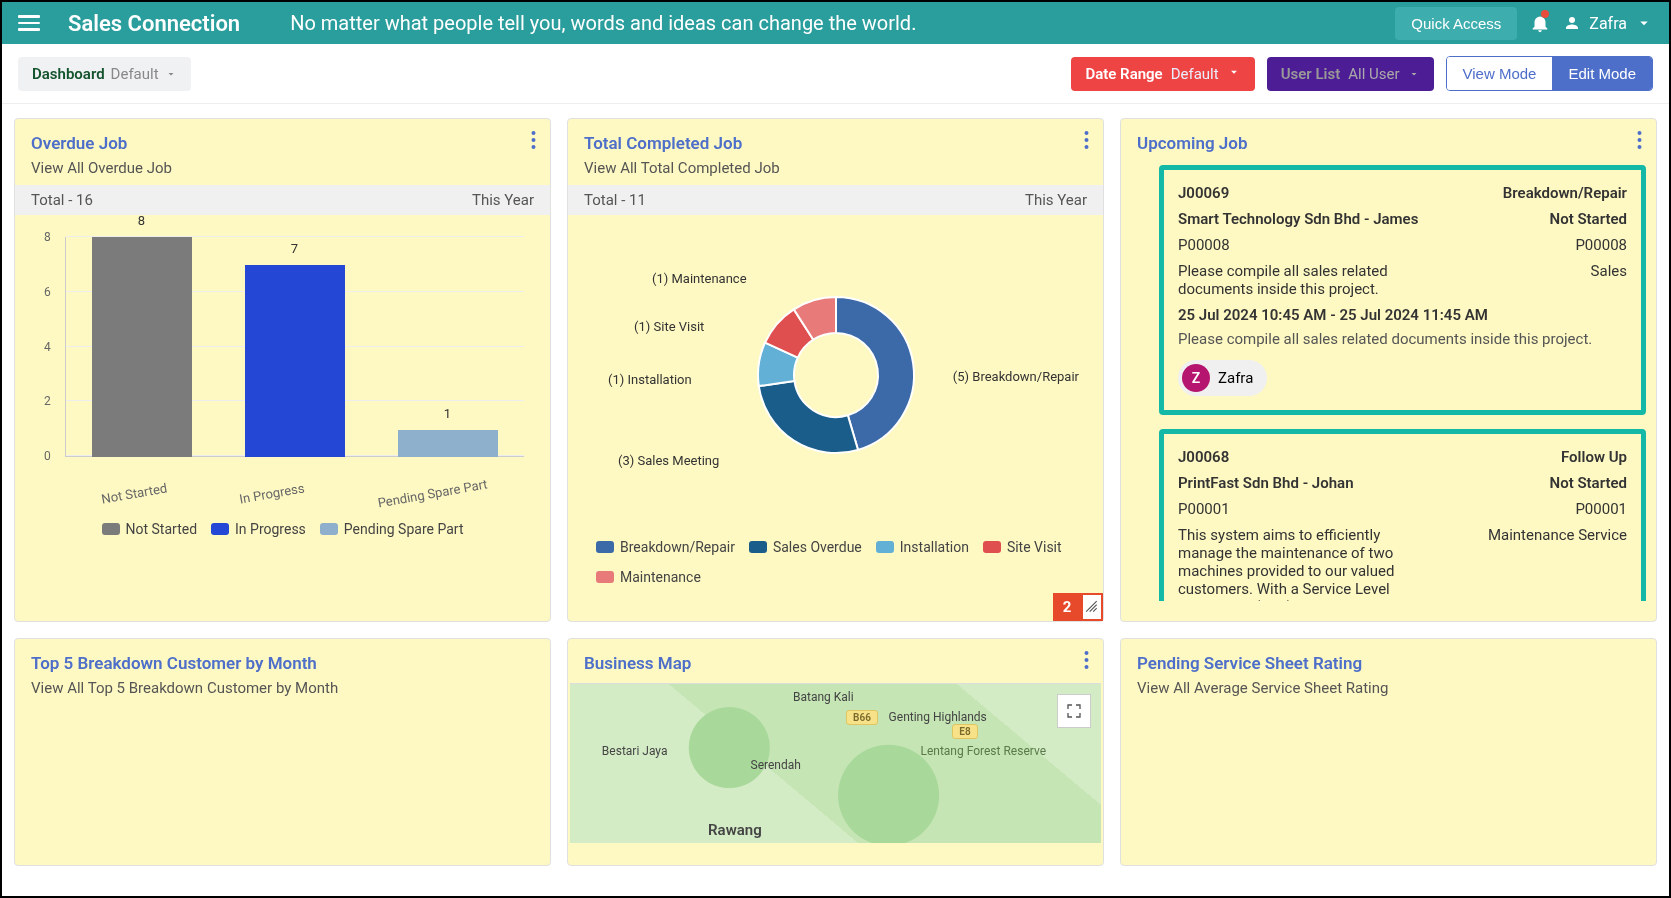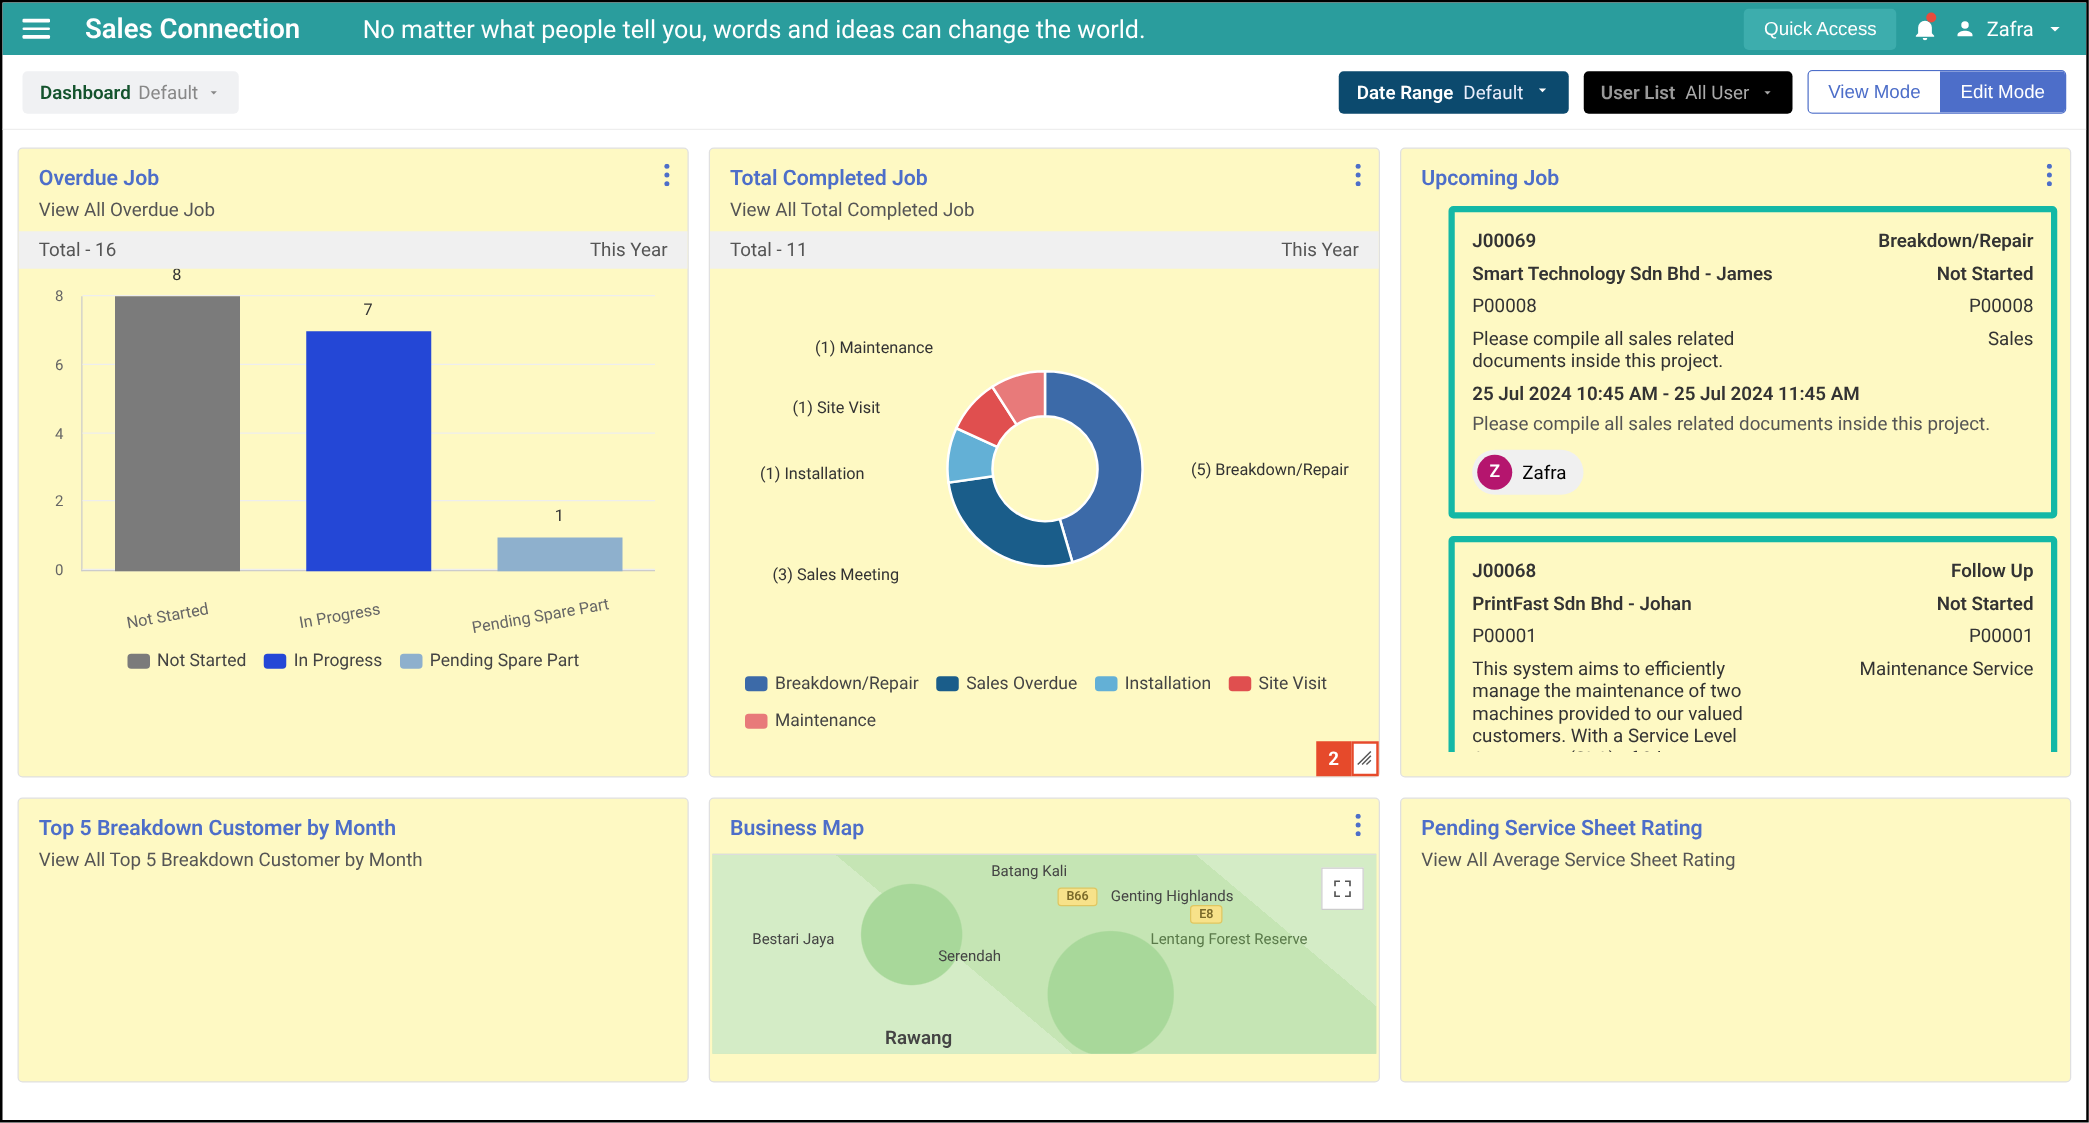--- a/index.html
+++ b/index.html
@@ -15,25 +15,25 @@
 .bell-dot { position: absolute; width: 8px; height: 8px; background: #e74c3c; border-radius: 50%; top: -2px; right: 2px; }
 .user-chip { display: flex; align-items: center; gap: 8px; cursor: pointer; font-size: 16px; }
 .user-chip svg { width: 18px; height: 18px; }
 .chevron-down { width: 12px; height: 12px; }
 
 .toolbar { background: #fff; padding: 12px 16px; display: flex; align-items: center; gap: 12px; border-bottom: 1px solid #eee; }
 .dashboard-sel { background: #f0f1f3; border-radius: 4px; padding: 8px 14px; display: flex; align-items: center; gap: 6px; cursor: pointer; }
 .dashboard-sel .label { color: #14532d; font-weight: 600; font-size: 15px; }
 .dashboard-sel .value { color: #888; font-size: 15px; }
 .toolbar-right { margin-left: auto; display: flex; align-items: center; gap: 12px; }
-.date-range-sel { background: #0c4a6e; border-radius: 4px; padding: 8px 14px; display: flex; align-items: flex-start; gap: 8px; cursor: pointer; }
+.date-range-sel { background: #ef4444; border-radius: 4px; padding: 8px 14px; display: flex; align-items: flex-start; gap: 8px; cursor: pointer; }
 .date-range-sel .label { color: #fff; font-weight: 600; font-size: 15px; }
 .date-range-sel .value { color: #e9eefc; font-size: 15px; }
 .date-range-sel svg { fill: #fff; }
-.user-list-sel { background: #000000; border-radius: 4px; padding: 8px 14px; display: flex; align-items: center; gap: 8px; cursor: pointer; justify-content: center; }
+.user-list-sel { background: #4c1d95; border-radius: 4px; padding: 8px 14px; display: flex; align-items: center; gap: 8px; cursor: pointer; justify-content: center; }
 .user-list-sel .label { color: #999; font-weight: 600; font-size: 15px; }
 .user-list-sel .value { color: #aaa; font-size: 15px; }
 .mode-toggle { display: flex; border: 1.5px solid #4d6ec9; border-radius: 4px; overflow: hidden; }
 .mode-btn { background: #fff; color: #4d6ec9; border: none; padding: 8px 16px; font-size: 15px; font-weight: 500; cursor: pointer; }
 .mode-btn.active { background: #4d6ec9; color: #fff; }
 
 .dashboard-grid { display: grid; grid-template-columns: 1fr 1fr 1fr; gap: 16px; padding: 14px 12px; height: calc(100% - 56px - 62px); overflow: hidden; }
 .card { background: #fef9c3; border: 1px solid #e0e0e0; border-radius: 4px; display: flex; flex-direction: column; position: relative; }
 .card-header { padding: 14px 16px 8px; }
 .card-title { color: #4d6ec9; font-weight: 600; font-size: 17px; }

